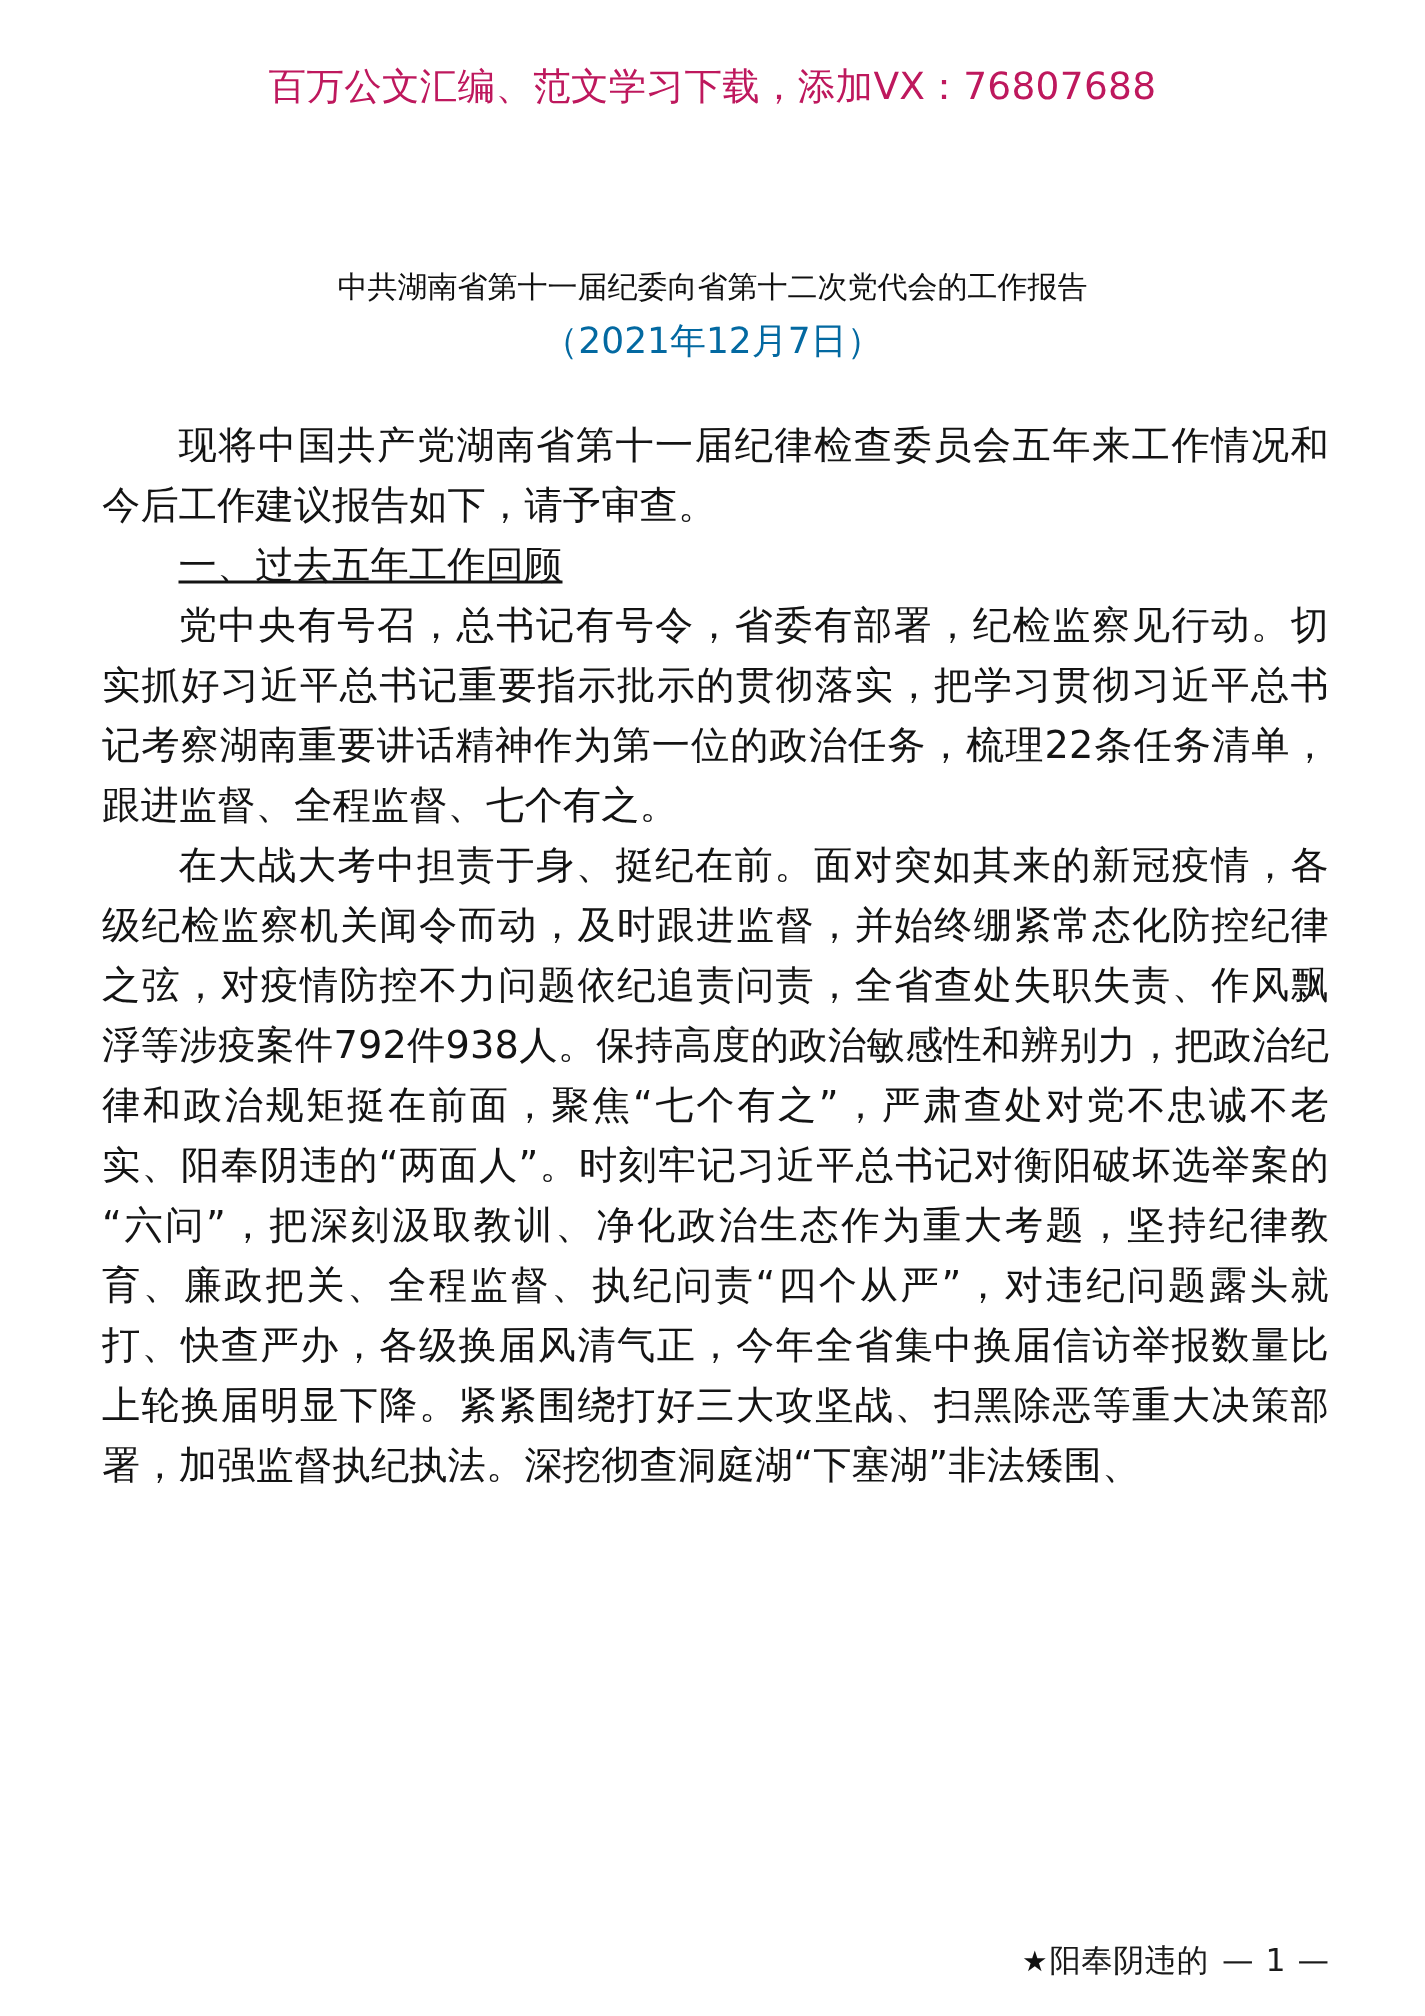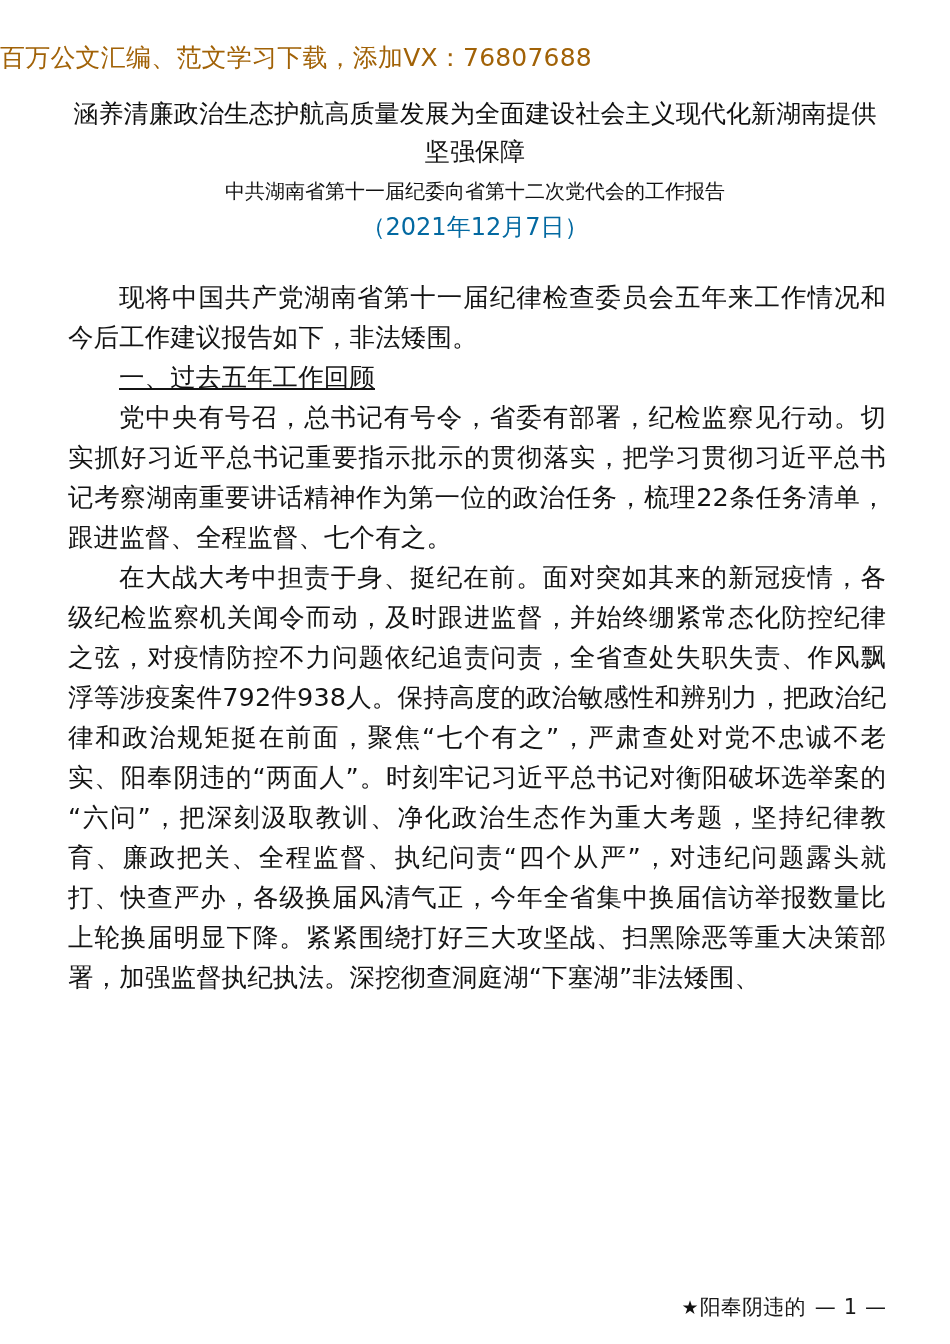--- a/index.html
+++ b/index.html
@@ -24,25 +24,25 @@
     height: 1344px;
     background: #ffffff;
   }
 
   
   .promo-banner {
     position: absolute;
     left: 0;
     top: 41px;
     width: 950px;
-    text-align: left;
+    text-align: center;
     font-size: 25px;
     line-height: 34px;
     letter-spacing: 0.2px;
-    color: #a16207;
+    color: #be185d;
     white-space: nowrap;
   }
 
   
   .doc-title {
     position: absolute;
     left: 68px;
     top: 95px;
     width: 814px;
     text-align: center;
@@ -145,29 +145,28 @@
     color: #1a1a1a;
   }
 </style>
 </head>
 <body>
 
 <div class="page">
 
   <div class="promo-banner">百万公文汇编、范文学习下载，添加VX：76807688</div>
 
-  <div class="doc-title">涵养清廉政治生态护航高质量发展为全面建设社会主义现代化新湖南提供坚强保障</div>
 
   <div class="doc-subtitle">中共湖南省第十一届纪委向省第十二次党代会的工作报告</div>
 
   <div class="doc-date">（2021年12月7日）</div>
 
   <div class="body-block">
 
-    <p class="para indent">现将中国共产党湖南省第十一届纪律检查委员会五年来工作情况和今后工作建议报告如下，非法矮围。</p>
+    <p class="para indent">现将中国共产党湖南省第十一届纪律检查委员会五年来工作情况和今后工作建议报告如下，请予审查。</p>
 
     <p class="para heading-num">一、过去五年工作回顾</p>
 
 
 
     <p class="para indent">党中央有号召，总书记有号令，省委有部署，纪检监察见行动。切实抓好习近平总书记重要指示批示的贯彻落实，把学习贯彻习近平总书记考察湖南重要讲话精神作为第一位的政治任务，梳理22条任务清单，跟进监督、全程监督、七个有之。</p>
 
     <p class="para indent">在大战大考中担责于身、挺纪在前。面对突如其来的新冠疫情，各级纪检监察机关闻令而动，及时跟进监督，并始终绷紧常态化防控纪律之弦，对疫情防控不力问题依纪追责问责，全省查处失职失责、作风飘浮等涉疫案件792件938人。保持高度的政治敏感性和辨别力，把政治纪律和政治规矩挺在前面，聚焦“七个有之”，严肃查处对党不忠诚不老实、阳奉阴违的“两面人”。时刻牢记习近平总书记对衡阳破坏选举案的“六问”，把深刻汲取教训、净化政治生态作为重大考题，坚持纪律教育、廉政把关、全程监督、执纪问责“四个从严”，对违纪问题露头就打、快查严办，各级换届风清气正，今年全省集中换届信访举报数量比上轮换届明显下降。紧紧围绕打好三大攻坚战、扫黑除恶等重大决策部署，加强监督执纪执法。深挖彻查洞庭湖“下塞湖”非法矮围、</p>
 
   </div>

